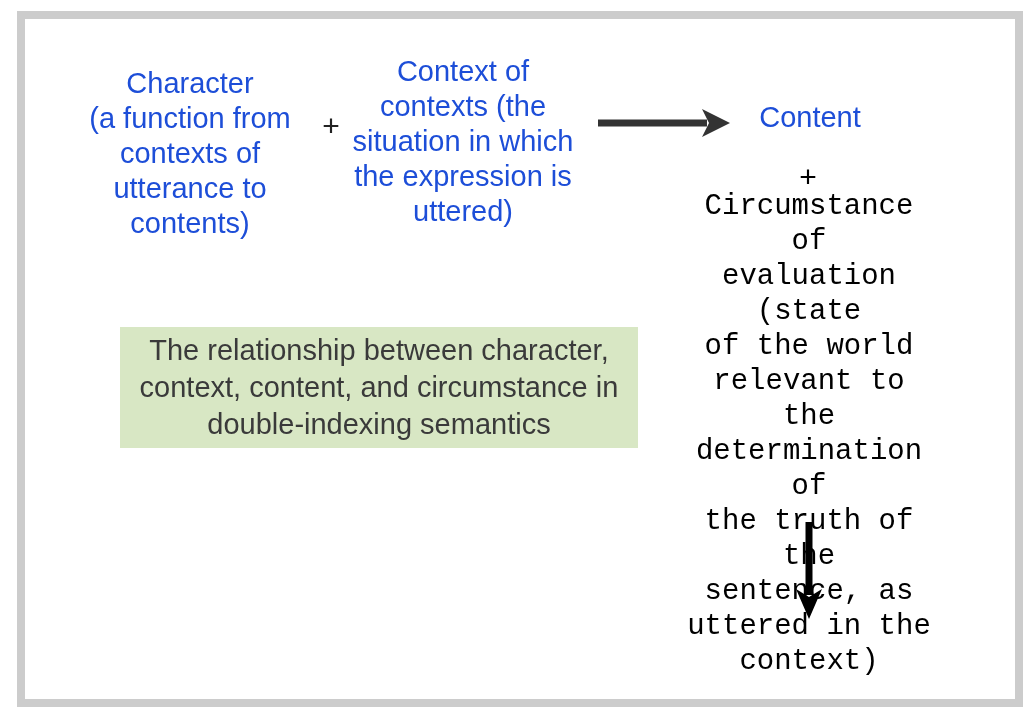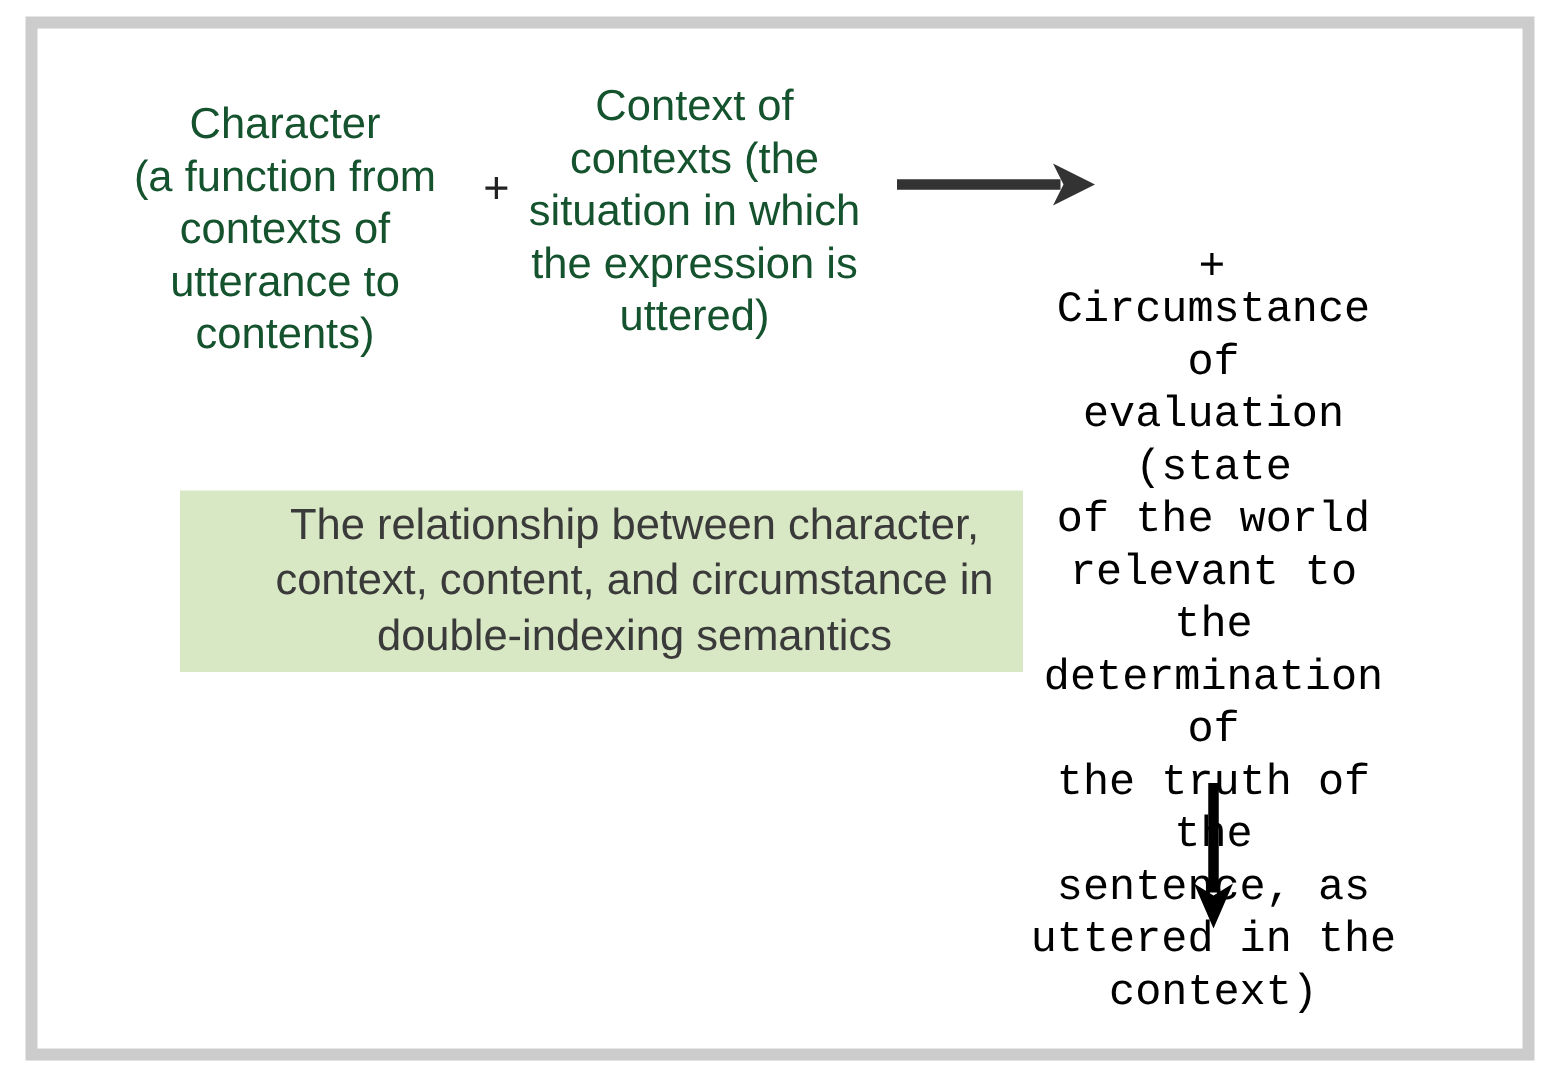--- a/index.html
+++ b/index.html
@@ -22,21 +22,21 @@
     width: 1006px;
     height: 696px;
     box-sizing: border-box;
     border: 8px solid #cccccc;
     background: #ffffff;
   }
   .node {
     position: absolute;
     font-size: 29px;
     line-height: 35px;
-    color: #14532d;
+    color: #1d4ed8;
     text-align: center;
     white-space: pre-line;
   }
   .node.black { color: #000000; }
   .plus {
     position: absolute;
     font-size: 30px;
     line-height: 35px;
     text-align: center;
     color: #222222;
@@ -44,21 +44,20 @@
   .caption-box {
     position: absolute;
     left: 120px;
     top: 327px;
     width: 518px;
     height: 121px;
     background: #d8e7c4;
     display: flex;
     align-items: center;
     justify-content: center;
-    padding-left: 44px;
   }
   .caption-text {
     font-size: 29px;
     line-height: 37px;
     color: #3a3a3a;
     text-align: center;
     white-space: pre-line;
   }
   .arrow-svg { position: absolute; display: block; }
 
@@ -91,20 +90,21 @@
 contexts (the
 situation in which
 the expression is
 uttered)</div>
 
   <svg class="arrow-svg right-arrow" width="142" height="40" viewBox="0 0 142 40">
     <line x1="5" y1="20" x2="114" y2="20" stroke="#333333" stroke-width="7"></line>
     <polygon points="109,6 137,20 109,34 116,20" fill="#333333"></polygon>
   </svg>
 
+  <div class="node content-node">Content</div>
 
   <div class="plus plus-right">+</div>
 
   <div class="node black circumstance-node">Circumstance of
 evaluation (state
 of the world
 relevant to the
 determination of
 the truth of the
 sentence, as

